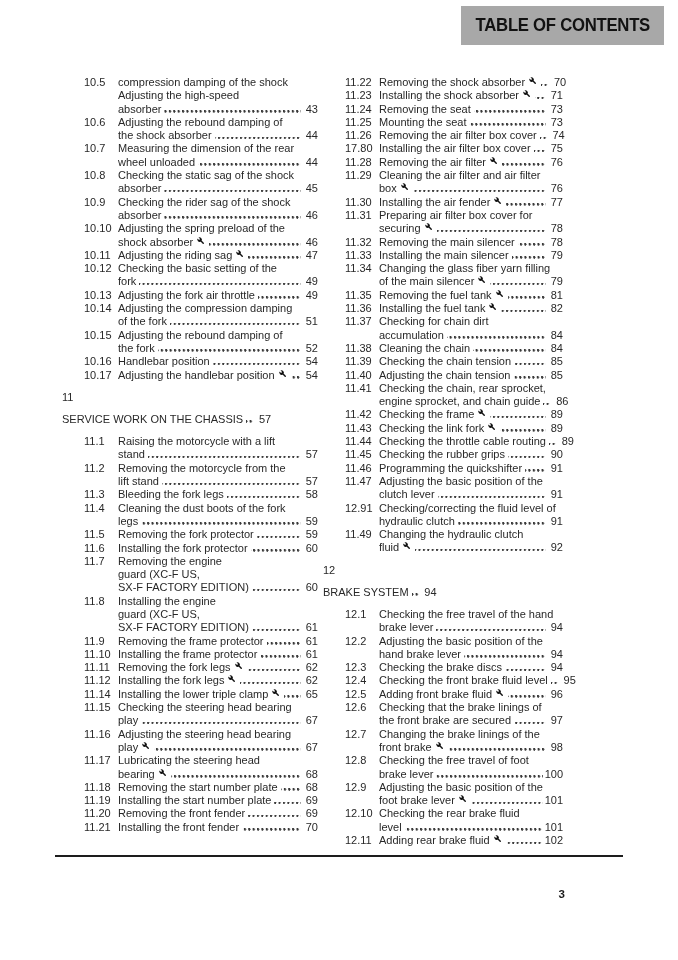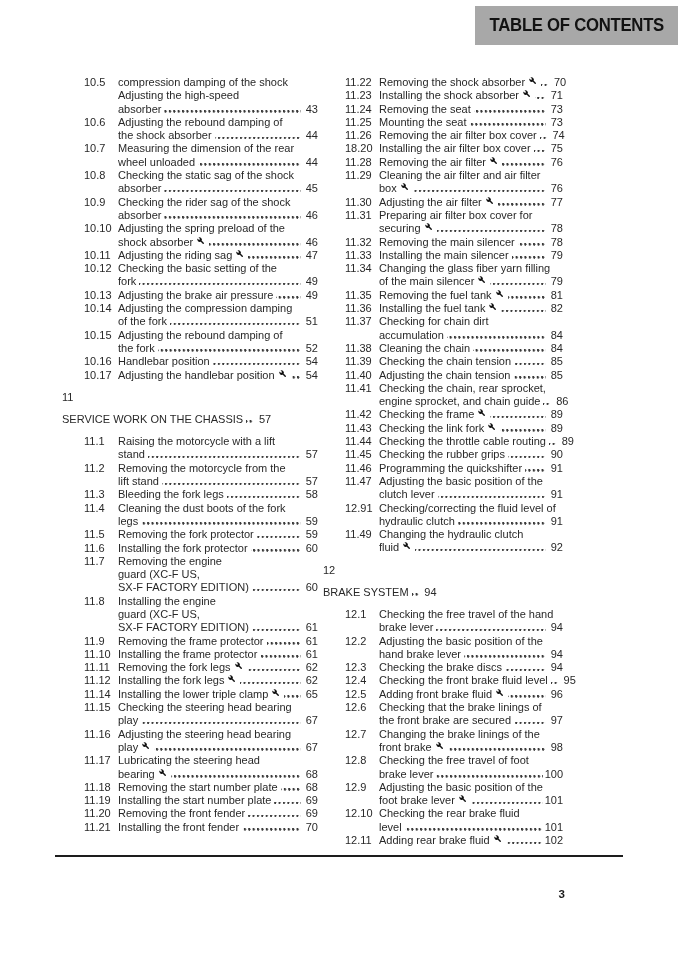--- a/index.html
+++ b/index.html
@@ -5,21 +5,21 @@
   html,body{margin:0;padding:0;}
   body{
     width:678px;height:960px;background:#ffffff;overflow:hidden;
     font-family:"Liberation Sans","DejaVu Sans",sans-serif;
     color:#282828;font-size:11px;position:relative;
   }
   .sheet{position:absolute;inset:0;background:#fff;}
 
   
   .header-box{
-    position:absolute;top:6px;right:0;width:203px;height:39px;
+    position:absolute;top:6px;right:14px;width:203px;height:39px;
     background:#a8a8a8;display:flex;align-items:center;justify-content:center;
   }
   .header-title{
     font-size:18px;font-weight:700;color:#121212;letter-spacing:-0.3px;
     transform:scaleX(0.93);white-space:nowrap;
   }
 
   
   .columns{position:absolute;left:62px;top:76px;width:501px;display:flex;gap:5px;}
   .col{display:flex;flex-direction:column;}
@@ -161,21 +161,21 @@
               <span class="txt">fork</span>
               <span class="dots"></span>
               <span class="page">49</span>
             </span>
           </span>
         </div>
         <div class="entry">
           <span class="num">10.13</span>
           <span class="ebody">
             <span class="lastline">
-              <span class="txt">Adjusting the brake air pressure</span>
+              <span class="txt">Adjusting the fork air throttle</span>
               <span class="dots"></span>
               <span class="page">49</span>
             </span>
           </span>
         </div>
         <div class="entry">
           <span class="num">10.14</span>
           <span class="ebody">
             <span class="tline">Adjusting the compression damping</span>
             <span class="lastline">
@@ -554,21 +554,21 @@
           <span class="num">11.26</span>
           <span class="ebody">
             <span class="lastline">
               <span class="txt">Removing the air filter box cover</span>
               <span class="dots"></span>
               <span class="page">74</span>
             </span>
           </span>
         </div>
         <div class="entry">
-          <span class="num">18.20</span>
+          <span class="num">17.80</span>
           <span class="ebody">
             <span class="lastline">
               <span class="txt">Installing the air filter box cover</span>
               <span class="dots"></span>
               <span class="page">75</span>
             </span>
           </span>
         </div>
         <div class="entry">
           <span class="num">11.28</span>
@@ -606,21 +606,21 @@
               </span>
               <span class="dots"></span>
               <span class="page">76</span>
             </span>
           </span>
         </div>
         <div class="entry">
           <span class="num">11.30</span>
           <span class="ebody">
             <span class="lastline">
-              <span class="txt">Adjusting the air filter</span>
+              <span class="txt">Installing the air fender</span>
               <span class="wr">
                 <svg viewBox="0 0 16 16">
                   <g transform="rotate(-45 8 8)">
                     <circle cx="8" cy="4.8" r="3.6" fill="#111"></circle>
                     <rect x="6.8" y="0" width="2.4" height="4.8" fill="#fff"></rect>
                     <rect x="6.85" y="7" width="2.3" height="7.2" rx="1.1" fill="#111"></rect>
                   </g>
                 </svg>
               </span>
               <span class="dots"></span>

